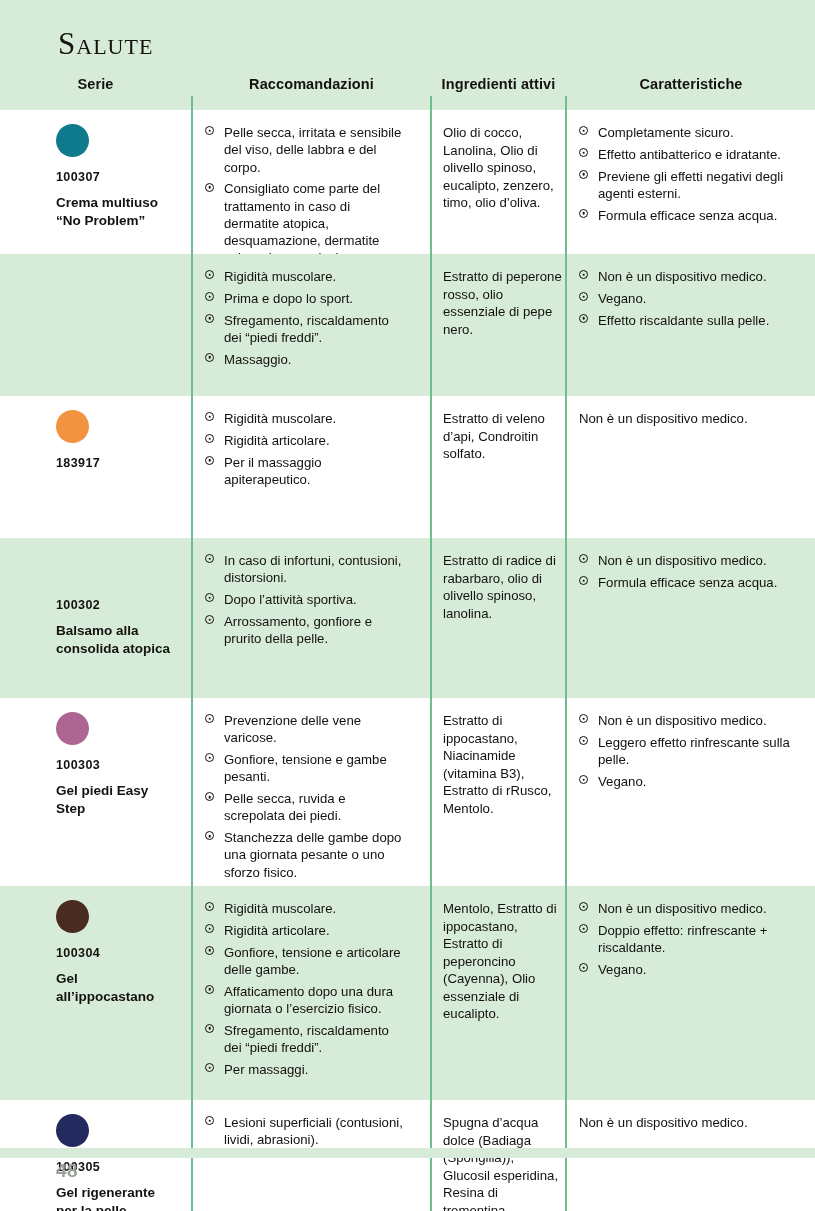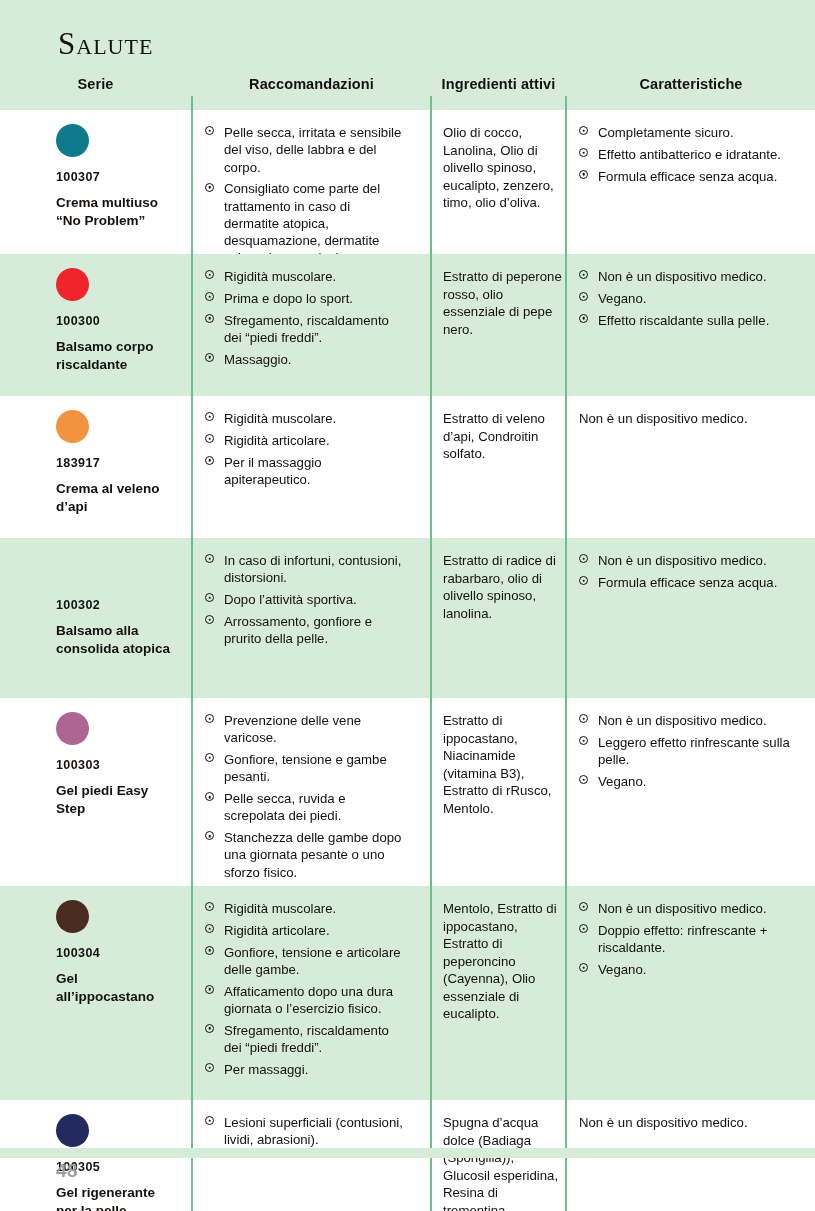--- a/index.html
+++ b/index.html
@@ -115,33 +115,29 @@
             <li><span class="bul"></span><span>Consigliato come parte del trattamento in caso di dermatite atopica, desquamazione, dermatite seborroica, psoriasi.</span></li>
           </ul>
         </div>
         <div class="cell c-ingr">
           <div class="ingr-text">Olio di cocco, Lanolina, Olio di olivello spinoso, eucalipto, zenzero, timo, olio d’oliva.</div>
         </div>
         <div class="cell c-car">
           <ul class="blist">
             <li><span class="bul"></span><span>Completamente sicuro.</span></li>
             <li><span class="bul"></span><span>Effetto antibatterico e idratante.</span></li>
+            <li><span class="bul"></span><span>Previene gli effetti negativi degli agenti esterni.</span></li>
             <li><span class="bul"></span><span>Formula efficace senza acqua.</span></li>
           </ul>
         </div>
       </div>
       <div class="row alt" style="height: 142px;">
         <div class="divider d1"></div>
         <div class="divider d2"></div>
         <div class="divider d3"></div>
-        <div class="cell c-serie">
-          <span class="swatch" style="background: rgb(240, 37, 43);"></span>
-          <div class="code">100300</div>
-          <div class="sname">Balsamo corpo riscaldante</div>
-        </div>
         <div class="cell c-racc">
           <ul class="blist">
             <li><span class="bul"></span><span>Rigidità muscolare.</span></li>
             <li><span class="bul"></span><span>Prima e dopo lo sport.</span></li>
             <li><span class="bul"></span><span>Sfregamento, riscaldamento dei “piedi freddi”.</span></li>
             <li><span class="bul"></span><span>Massaggio.</span></li>
           </ul>
         </div>
         <div class="cell c-ingr">
           <div class="ingr-text">Estratto di peperone rosso, olio essenziale di pepe nero.</div>
@@ -154,21 +150,20 @@
           </ul>
         </div>
       </div>
       <div class="row plain" style="height: 142px;">
         <div class="divider d1"></div>
         <div class="divider d2"></div>
         <div class="divider d3"></div>
         <div class="cell c-serie">
           <span class="swatch" style="background: rgb(242, 148, 63);"></span>
           <div class="code">183917</div>
-          <div class="sname">Crema al veleno d’api</div>
         </div>
         <div class="cell c-racc">
           <ul class="blist">
             <li><span class="bul"></span><span>Rigidità muscolare.</span></li>
             <li><span class="bul"></span><span>Rigidità articolare.</span></li>
             <li><span class="bul"></span><span>Per il massaggio apiterapeutico.</span></li>
           </ul>
         </div>
         <div class="cell c-ingr">
           <div class="ingr-text">Estratto di veleno d’api, Condroitin solfato.</div>

